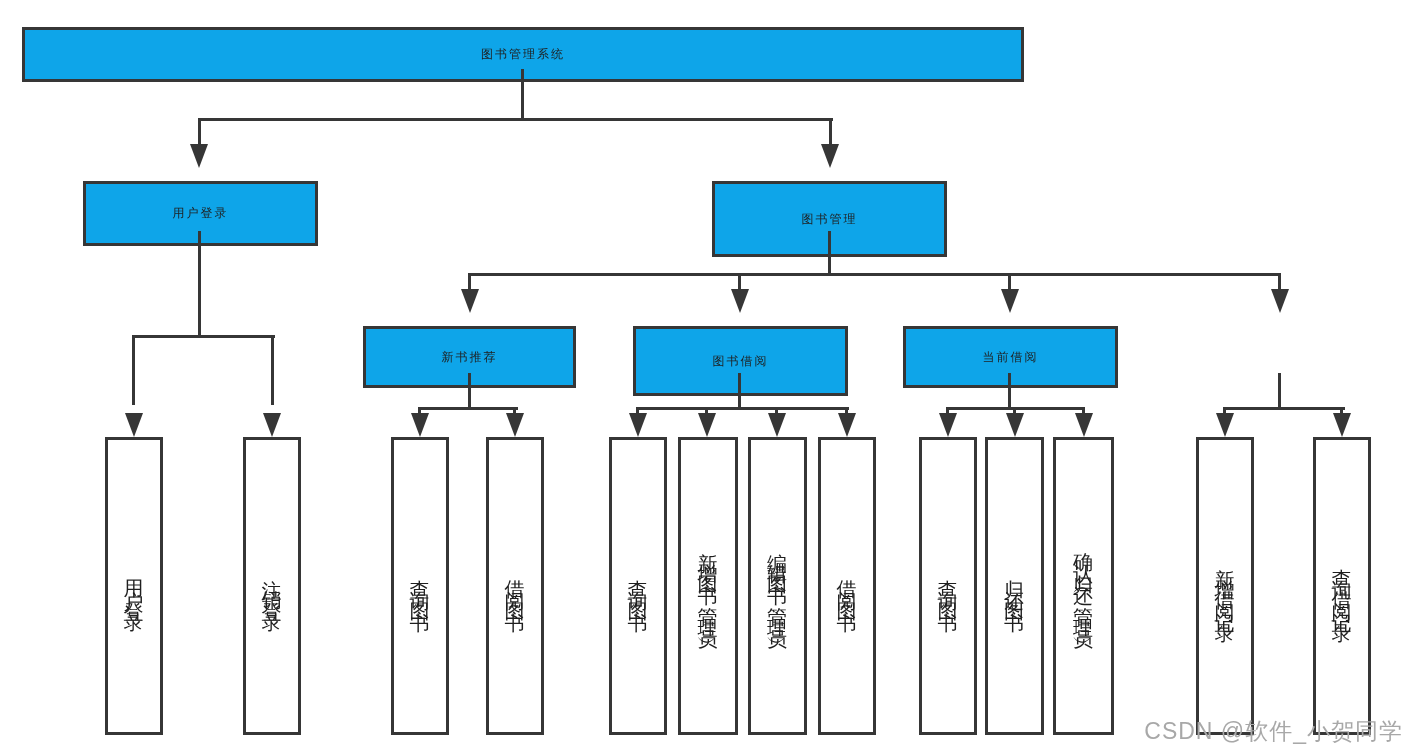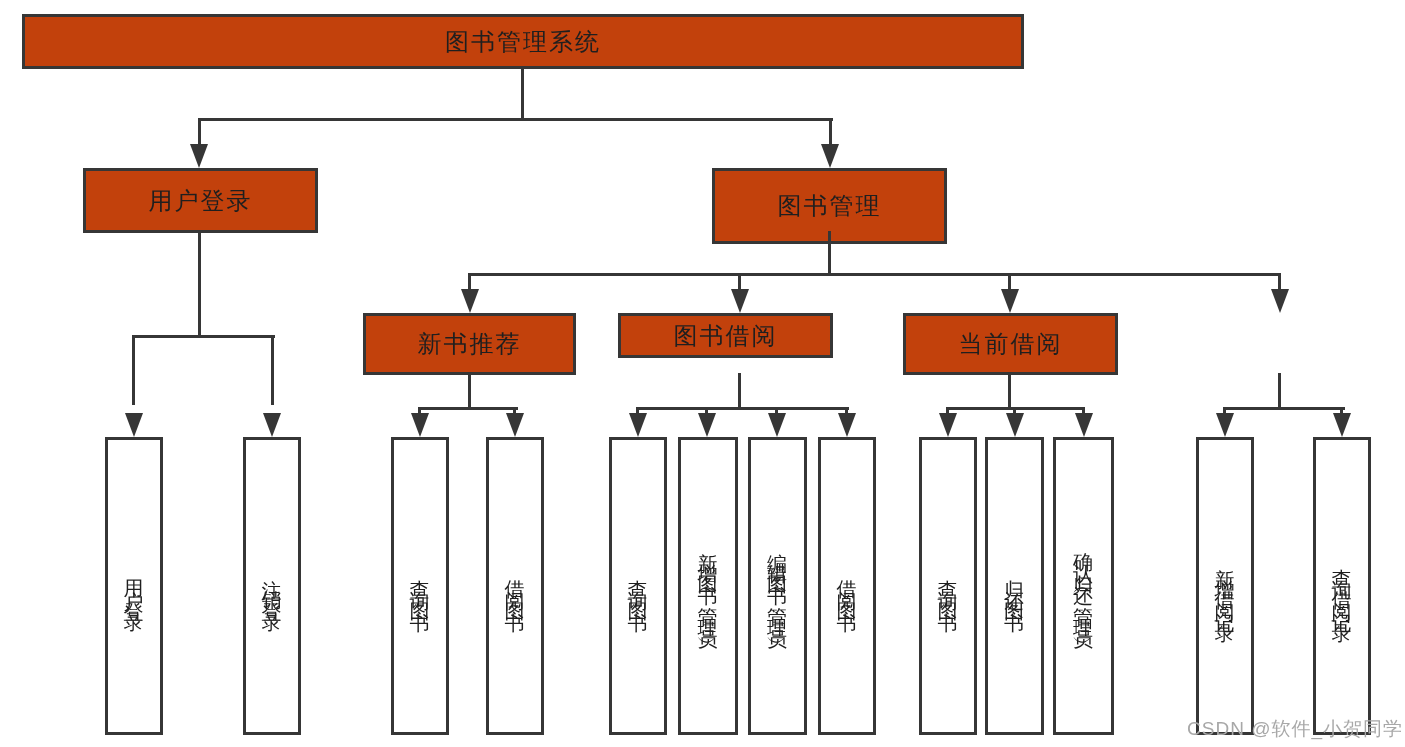--- a/index.html
+++ b/index.html
@@ -1,40 +1,40 @@
 <!DOCTYPE html>
 <html><head>
 <meta charset="utf-8">
 <style>
   html,body{margin:0;padding:0;background:#ffffff;}
   .canvas{
     position:relative;width:1405px;height:747px;background:#ffffff;
     font-family:"Liberation Sans",sans-serif;color:#1f1f1f;overflow:hidden;
   }
   .box{
-    position:absolute;box-sizing:border-box;border:3px solid #363636;background:#c2410c;
+    position:absolute;box-sizing:border-box;border:3px solid #363636;background:#0ea5e9;
     display:flex;align-items:center;justify-content:center;
-    font-size:24px;letter-spacing:2px;white-space:nowrap;
+    font-size:12px;letter-spacing:2px;white-space:nowrap;margin-top:13px;
   }
   .vbox{
     position:absolute;box-sizing:border-box;border:3px solid #363636;background:#ffffff;
     display:flex;align-items:center;justify-content:center;
   }
   .vbox span{
     writing-mode:vertical-rl;font-size:20px;letter-spacing:11px;line-height:1;
   }
   .vline{position:absolute;width:3px;background:#363636;}
   .hline{position:absolute;height:3px;background:#363636;}
   .arrow{
     position:absolute;width:0;height:0;
     border-left:9px solid transparent;border-right:9px solid transparent;
     border-top:24px solid #363636;
   }
   .watermark{
-    position:absolute;right:2px;top:716px;font-size:19px;letter-spacing:1px;
+    position:absolute;right:2px;top:716px;font-size:23px;letter-spacing:1px;
     color:#a8a8a8;white-space:nowrap;z-index:5;
   }
 </style>
 </head>
 <body>
 
 <div class="canvas">
 
   <div class="box" style="left:22px;top:14px;width:1002px;height:55px;">
     <span>图书管理系统</span>
@@ -68,21 +68,21 @@
   <div class="vline" style="left:1008px;top:273px;height:20px;"></div>
   <div class="vline" style="left:1278px;top:273px;height:20px;"></div>
   <div class="arrow" style="left:461px;top:289px;"></div>
   <div class="arrow" style="left:731px;top:289px;"></div>
   <div class="arrow" style="left:1001px;top:289px;"></div>
   <div class="arrow" style="left:1271px;top:289px;"></div>
 
   <div class="box" style="left:363px;top:313px;width:213px;height:62px;">
     <span>新书推荐</span>
   </div>
-  <div class="box" style="left:618px;top:313px;width:215px;height:45px;">
+  <div class="box" style="left:633px;top:313px;width:215px;height:70px;">
     <span>图书借阅</span>
   </div>
   <div class="box" style="left:903px;top:313px;width:215px;height:62px;">
     <span>当前借阅</span>
   </div>
 
   <div class="vline" style="left:468px;top:373px;height:36px;"></div>
   <div class="hline" style="left:418px;top:407px;width:100px;"></div>
   <div class="vline" style="left:418px;top:407px;height:9px;"></div>
   <div class="vline" style="left:513px;top:407px;height:9px;"></div>

